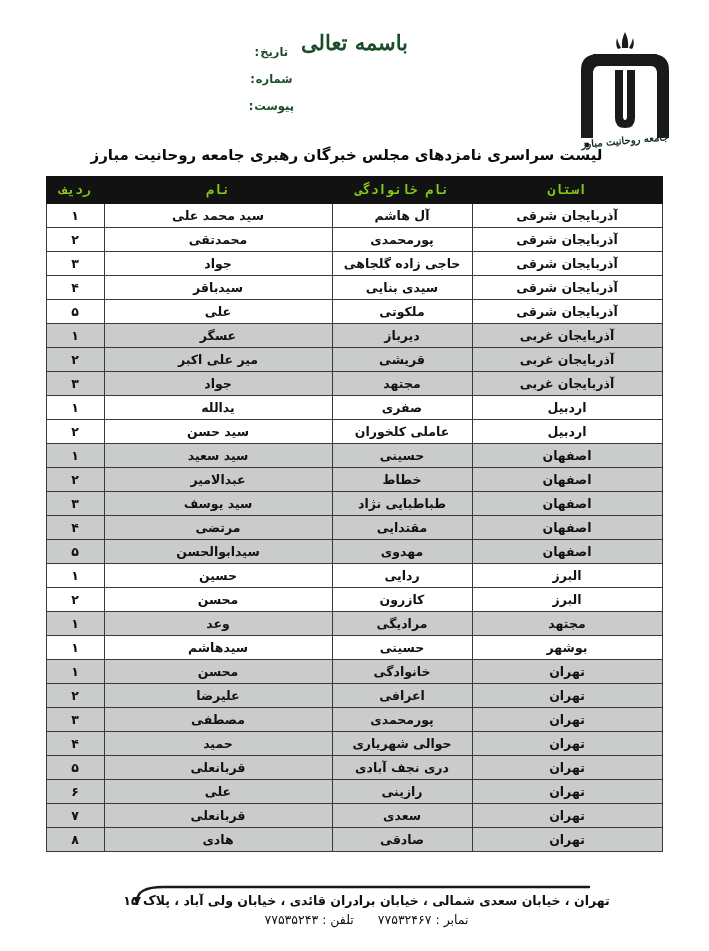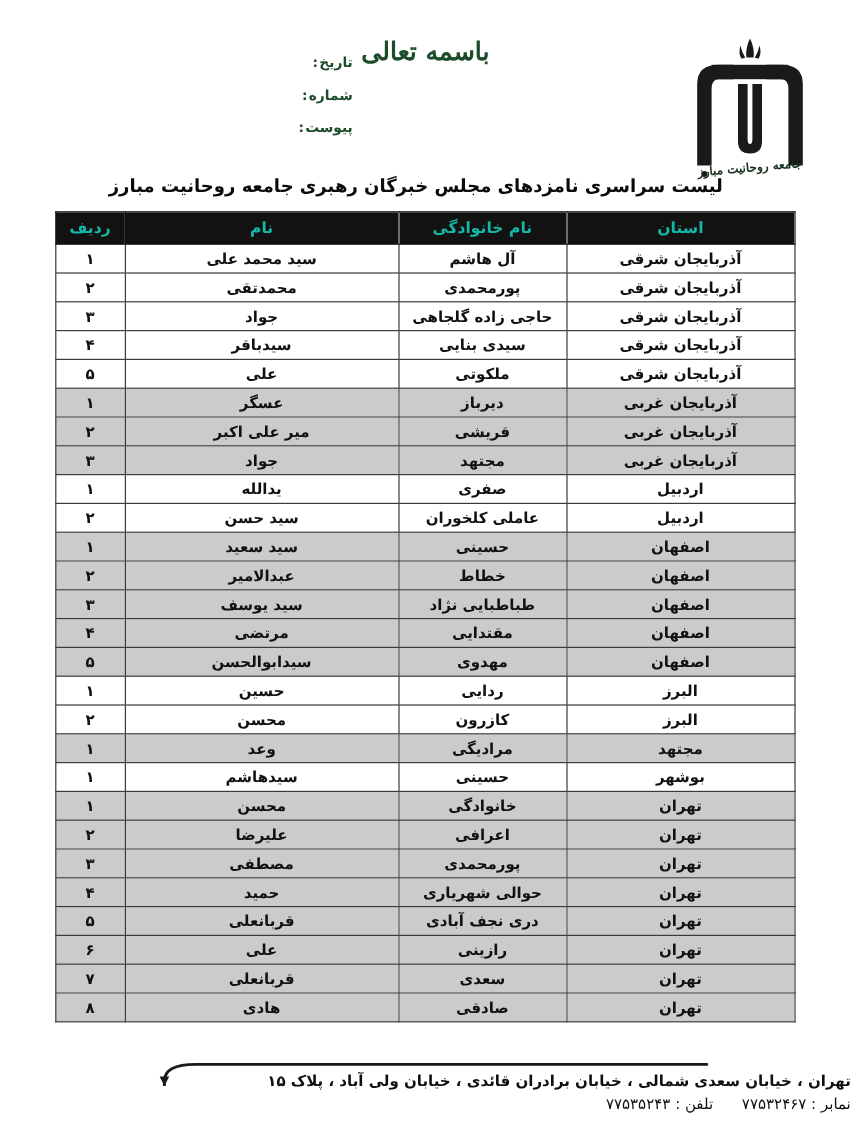--- a/index.html
+++ b/index.html
@@ -32,21 +32,21 @@
     font-weight: 700;
     color: #1c4d2a;
     letter-spacing: -1px;
     white-space: nowrap;
   }
 
   #meta-block {
     position: absolute;
     top: 45px;
     right: 415px;
-    text-align: right;
+    text-align: center;
     direction: rtl;
   }
   .meta-row {
     font-size: 11.5px;
     font-weight: 700;
     color: #1c4d2a;
     margin-bottom: 13px;
     white-space: nowrap;
   }
   .meta-row .colon { margin-right: 1px; }
@@ -104,24 +104,25 @@
     vertical-align: middle;
     height: 23px;
     font-size: 12.5px;
     font-weight: 700;
     padding: 0 2px;
     white-space: nowrap;
     overflow: hidden;
   }
   table#candidates-table thead th {
     background: #121212;
-    color: #14b8a6;
+    color: #84cc16;
     height: 26px;
     font-size: 13px;
     border-color: #121212;
+    font-family: Liberation Mono, monospace;
   }
   col.col-province { width: 190px; }
   col.col-surname  { width: 140px; }
   col.col-name     { width: 228px; }
   col.col-index    { width: 58px; }
 
   tr.shade td { background: #c9cccb; }
   tr.plain td { background: #ffffff; }
 
   td.cell-index { font-size: 12px; }
@@ -139,20 +140,21 @@
     top: 8px;
     right: 118px;
     width: 468px;
     height: 34px;
   }
   #footer-text {
     position: absolute;
     top: 30px;
     right: 0;
     left: 0;
+    text-align: center;
     padding-left: 24px;
   }
   .footer-line1 {
     font-size: 12.5px;
     font-weight: 700;
     color: #101010;
     letter-spacing: -0.2px;
     white-space: nowrap;
   }
   .footer-line2 {

